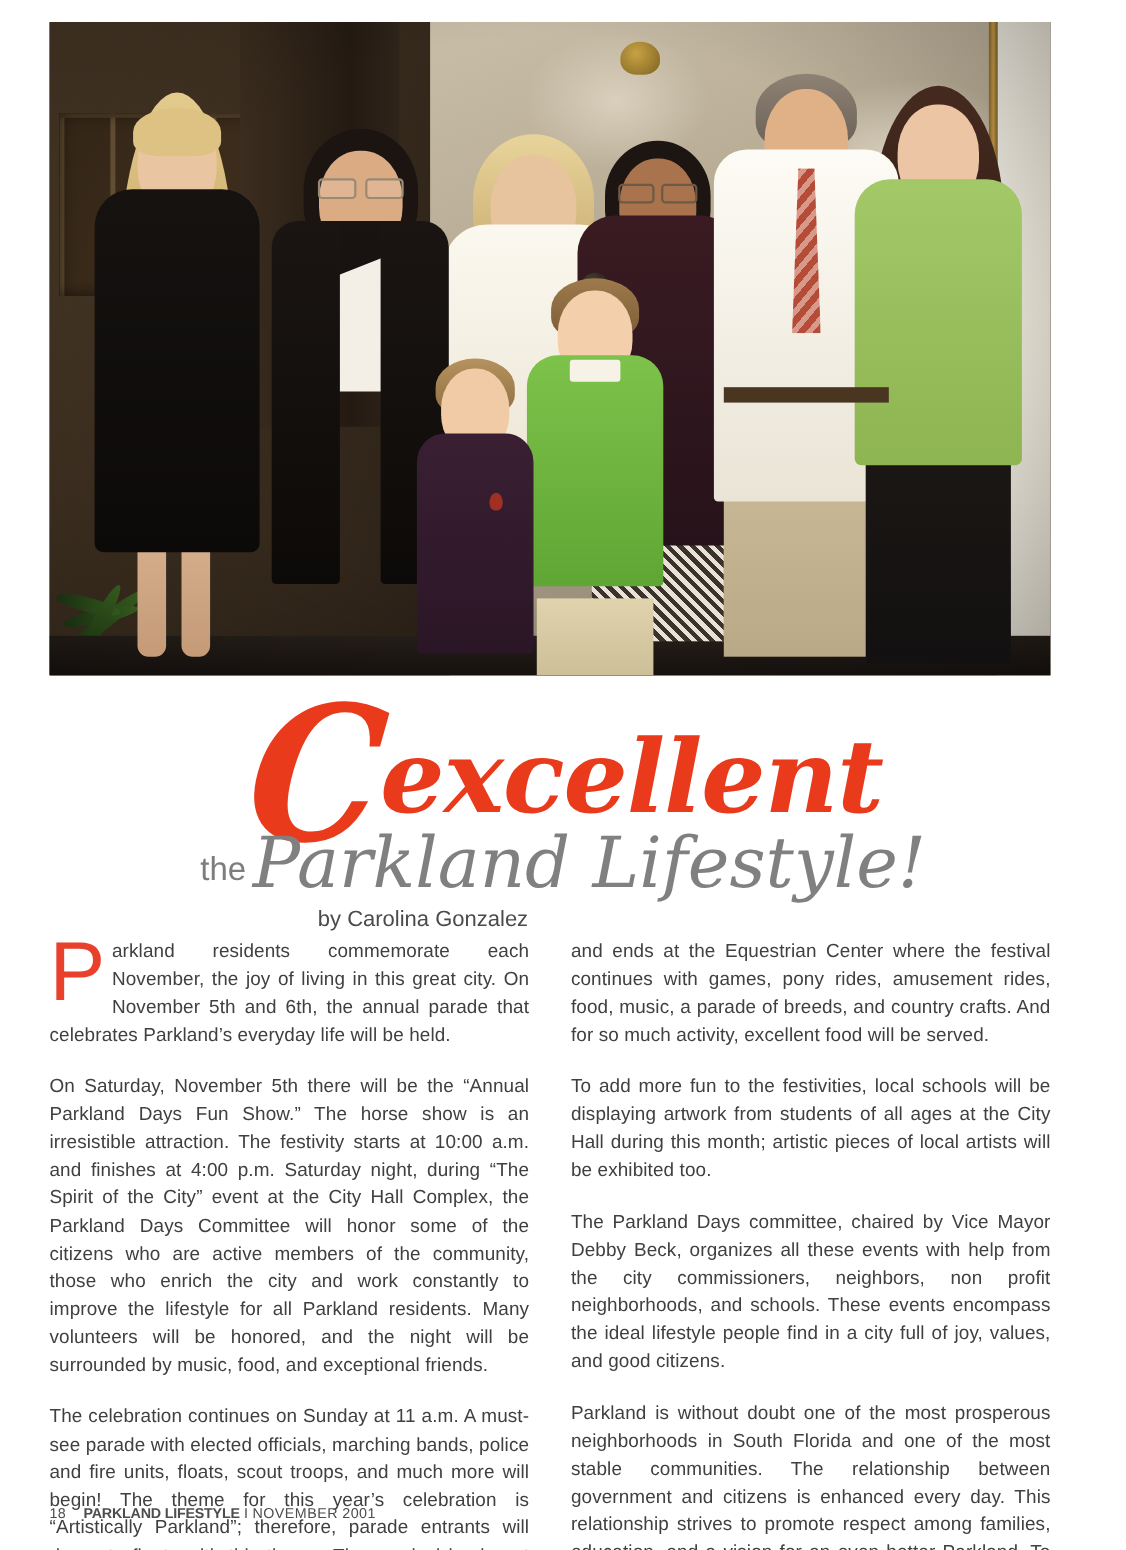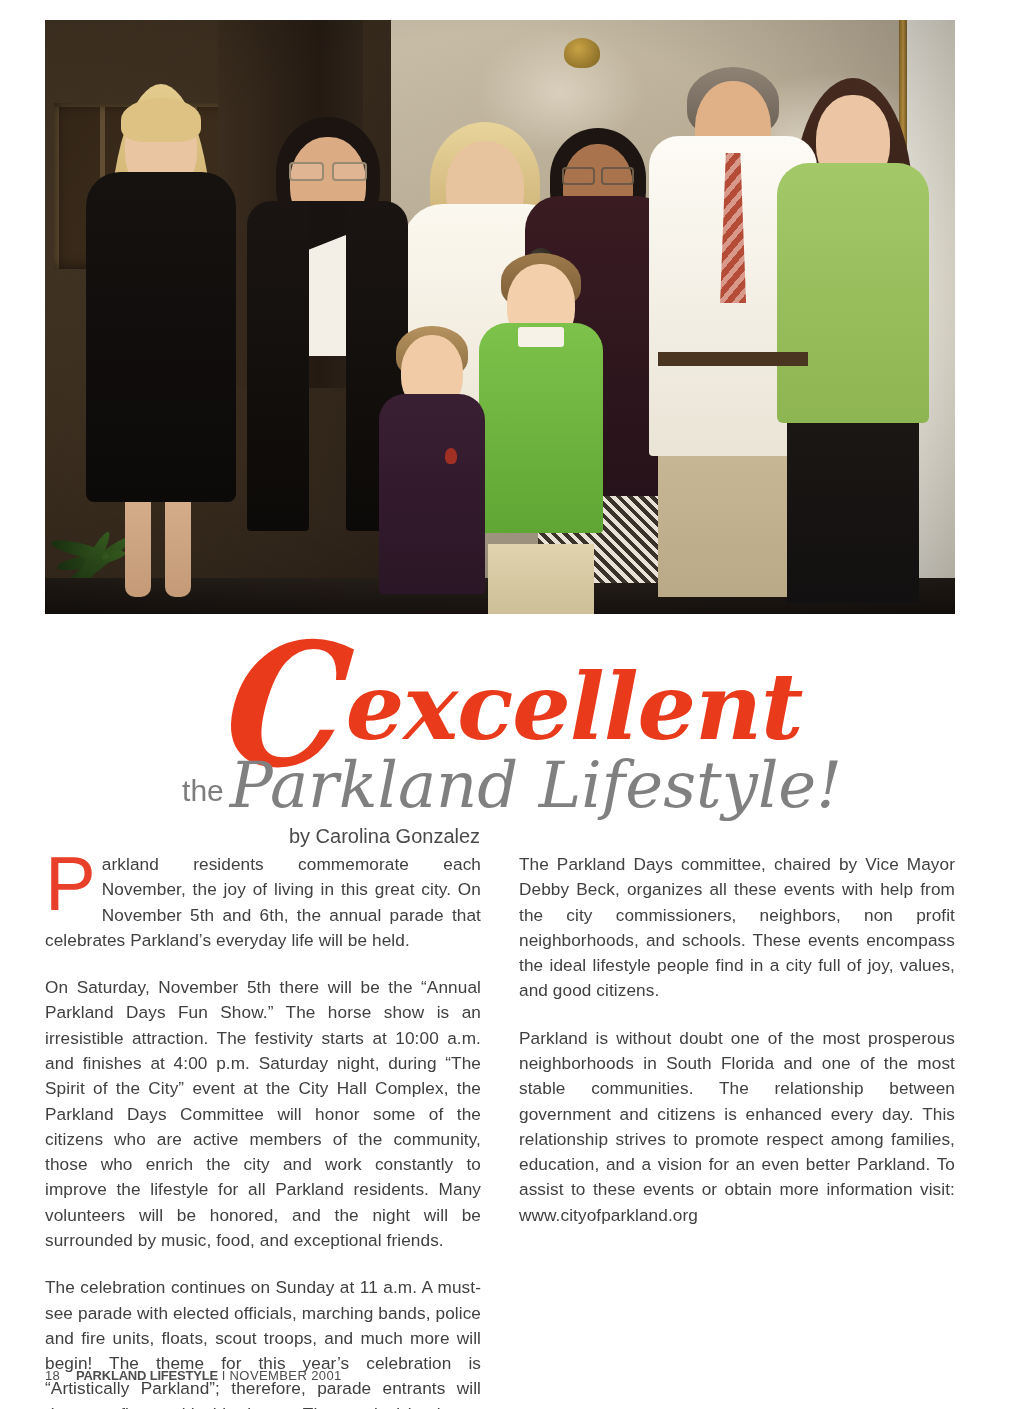--- a/index.html
+++ b/index.html
@@ -407,20 +407,22 @@
 
 <div class="columns">
 
   <div class="col">
     <p class="dropcap-para"><span class="dropcap">P</span><span>arkland residents commemorate each November, the joy of living in this great city. On November 5th and 6th, the annual parade that celebrates Parkland’s everyday life will be held.</span></p>
     <p>On Saturday, November 5th there will be the “Annual Parkland Days Fun Show.” The horse show is an irresistible attraction. The festivity starts at 10:00 a.m. and finishes at 4:00 p.m.  Saturday night, during “The Spirit of the City” event at the City Hall Complex, the Parkland Days Committee will honor some of the citizens who are active members of the community, those who enrich the city and work constantly to improve the lifestyle for all Parkland residents. Many volunteers will be honored, and the night will be surrounded by music, food, and exceptional friends.</p>
     <p>The celebration continues on Sunday at 11 a.m. A must-see parade with elected officials, marching bands, police and fire units, floats, scout troops, and much more will begin! The theme for this year’s celebration is “Artistically Parkland”; therefore, parade entrants will decorate floats with this theme. The carnival begins at the intersection of Holmberg Road and Parkside Drive,</p>
   </div>
 
   <div class="col">
+    <p>and ends at the Equestrian Center where the festival continues with games, pony rides, amusement rides, food, music, a parade of breeds, and country crafts. And for so much activity, excellent food will be served.</p>
+    <p>To add more fun to the festivities, local schools will be displaying artwork from students of all ages at the City Hall during this month; artistic pieces of local artists will be exhibited too.</p>
     <p>The Parkland Days committee, chaired by Vice Mayor Debby Beck, organizes all these events with help from the city commissioners, neighbors, non profit neighborhoods, and schools. These events encompass the ideal lifestyle people find in a city full of joy, values, and good citizens.</p>
     <p><span>Parkland is without doubt one of the most prosperous neighborhoods in South Florida and one of the most stable communities. The relationship between government and citizens is enhanced every day.  This relationship strives to promote respect among families, education, and a vision for an even better Parkland. To assist to these events or obtain more information visit: www.cityofparkland.org</span></p>
   </div>
 
 </div>
 
 <div class="footer">
   <span class="pagenum">18</span><span class="mag">PARKLAND LIFESTYLE</span>
   <span class="issue">I</span>
   <span class="issue">NOVEMBER 2001</span>

